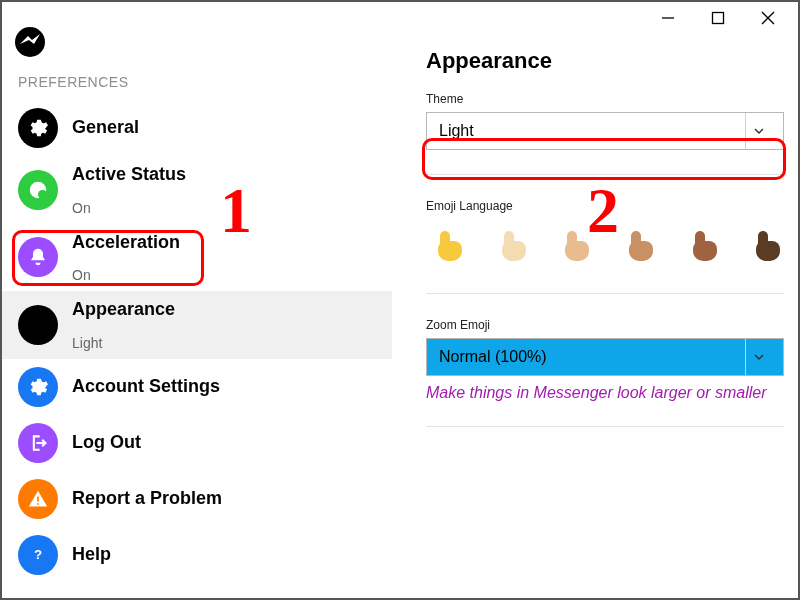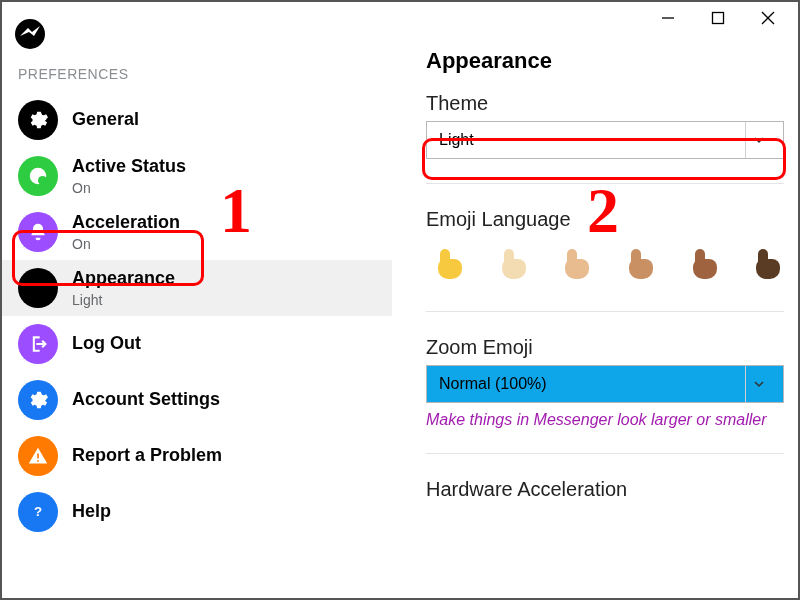--- a/index.html
+++ b/index.html
@@ -1,38 +1,38 @@
 <!DOCTYPE html>
 <html><head>
 <meta charset="utf-8">
 <style>
   * { box-sizing: border-box; }
   html, body { margin: 0; padding: 0; width: 800px; height: 600px; font-family: "Segoe UI", "Helvetica Neue", Arial, sans-serif; background: #fff; overflow: hidden; }
   .window { width: 800px; height: 600px; border: 2px solid #555; display: flex; position: relative; background: #fff; }
   .titlebar { position: absolute; top: 0; right: 0; height: 32px; display: flex; gap: 18px; align-items: center; padding: 4px 14px; z-index: 50; }
   .winctl { width: 32px; height: 24px; display: flex; align-items: center; justify-content: center; }
   .winctl svg { display:block; }
-  .left { width: 390px; height: 100%; padding-top: 14px; background: #fff; }
+  .left { width: 390px; height: 100%; padding-top: 22px; background: #fff; }
   .right { flex: 1; height: 100%; padding: 46px 14px 0 34px; overflow: hidden; }
   .logo { width: 32px; height: 32px; margin: 2px 0 10px 12px; }
   .section-head { font-size: 14px; letter-spacing: .5px; color: #8a8d91; padding: 6px 16px 10px 16px; }
   .row { display: flex; align-items: center; padding: 8px 16px; cursor: pointer; }
   .row.selected { background: #f0f0f0; }
   .icon { width: 40px; height: 40px; border-radius: 50%; flex: 0 0 40px; display:flex; align-items:center; justify-content:center; margin-right: 14px; }
   .icon svg { display:block; }
   .ic-black { background:#000; }
   .ic-green { background:#2ecc40; }
   .ic-purple { background:#9b4dff; }
   .ic-blue  { background:#1877f2; }
   .ic-orange{ background:#ff7a00; }
   .row .texts { display:flex; flex-direction:column; }
   .row .title { font-size: 18px; color:#050505; font-weight: 600; line-height: 1.2; text-align: right; }
-  .row .subtitle { font-size: 14px; color:#65676b; margin-top:2px; }
+  .row .subtitle { font-size: 14px; color:#65676b; margin-top:14px; }
   .right h1 { font-size: 22px; margin: 0 0 18px 0; font-weight: 700; }
-  .label { font-size: 20px; color:#222; margin-bottom:6px; }
+  .label { font-size: 12px; color:#222; margin-bottom:6px; }
   .select { position: relative; width: 100%; height: 38px; border: 1px solid #b7b7b7; background:#0ea5e9; display:flex; align-items:center; padding: 0 12px; font-size: 16px; }
   .select.light { background:#fff; }
   .select .chev { margin-left:auto; width: 26px; height: 100%; display:flex; align-items:center; justify-content:center; border-left:1px solid #d0d0d0; }
   .divider { border:none; border-top:1px solid #e4e4e4; margin: 24px 0; }
   .hint { font-style: italic; font-size: 16px; color:#a21caf; margin-top:8px; }
   .emoji-row { display:flex; gap: 30px; padding: 12px 0 4px 6px; }
   .thumb { width:34px; height:34px; position:relative; }
   .thumb .hand { position:absolute; left:6px; top:10px; width:24px; height:20px; border-radius:8px 8px 10px 10px; }
   .thumb .up { position:absolute; left:8px; top:0; width:10px; height:16px; border-radius:5px 5px 2px 2px; }
   .t1 .hand{background:#f7c93e;} .t1 .up{background:#f7c93e;}
@@ -122,40 +122,40 @@
       </div>
       <div class="texts">
         <span class="title">Appearance</span>
         <span class="subtitle">Light</span>
       </div>
     </div>
 
 
 
     <div class="row">
+      <div class="icon ic-blue">
+        <svg width="22" height="22" viewBox="0 0 24 24" fill="#fff">
+            <path d="M12 8a4 4 0 100 8 4 4 0 000-8zm9 4a7 7 0 00-.1-1.2l2-1.6-2-3.4-2.4.9a7 7 0 00-2-.1L15 3h-4l-.5 2.6a7 7 0 00-2 1.1L6 5.8l-2 3.4 2 1.6A7 7 0 006 12a7 7 0 00.1 1.2l-2 1.6 2 3.4 2.4-.9a7 7 0 002 1.1L11 21h4l.5-2.6a7 7 0 002-1.1l2.4.9 2-3.4-2-1.6c.1-.4.1-.8.1-1.2z"></path>
+          </svg>
+      </div>
+      <div class="texts">
+          <span class="title">Account Settings</span>
+        </div>
+    </div>
+
+    <div class="row">
       <div class="icon ic-purple">
         <svg width="20" height="20" viewBox="0 0 24 24" fill="none" stroke="#fff" stroke-width="2.5">
             <path d="M14 4h-7v16h7"></path>
             <path d="M10 12h10"></path>
             <path d="M17 8l4 4-4 4"></path>
           </svg>
       </div>
       <div class="texts">
           <span class="title">Log Out</span>
-        </div>
-    </div>
-
-    <div class="row">
-      <div class="icon ic-blue">
-        <svg width="22" height="22" viewBox="0 0 24 24" fill="#fff">
-            <path d="M12 8a4 4 0 100 8 4 4 0 000-8zm9 4a7 7 0 00-.1-1.2l2-1.6-2-3.4-2.4.9a7 7 0 00-2-.1L15 3h-4l-.5 2.6a7 7 0 00-2 1.1L6 5.8l-2 3.4 2 1.6A7 7 0 006 12a7 7 0 00.1 1.2l-2 1.6 2 3.4 2.4-.9a7 7 0 002 1.1L11 21h4l.5-2.6a7 7 0 002-1.1l2.4.9 2-3.4-2-1.6c.1-.4.1-.8.1-1.2z"></path>
-          </svg>
-      </div>
-      <div class="texts">
-          <span class="title">Account Settings</span>
         </div>
     </div>
 
     <div class="row">
       <div class="icon ic-orange">
         <svg width="20" height="20" viewBox="0 0 24 24" fill="#fff">
             <path d="M12 2L1 21h22L12 2zm-1 7h2v6h-2V9zm0 8h2v2h-2v-2z"></path>
           </svg>
       </div>
       <div class="texts">
@@ -227,21 +227,20 @@
       <span class="chev">
         <svg width="12" height="12" viewBox="0 0 12 12">
             <path d="M2 4l4 4 4-4" fill="none" stroke="#333" stroke-width="1.5"></path>
           </svg>
       </span>
     </div>
     <div class="hint">Make things in Messenger look larger or smaller</div>
 
     <hr class="divider">
 
-    <div class="label">Hardware Acceleration</div>
   </div>
 
   <div class="annot" style="left:10px; top:228px; width:192px; height:56px;"></div>
   <div class="annot-num" style="left:218px; top:172px;">1</div>
   <div class="annot" style="left:420px; top:136px; width:364px; height:42px;"></div>
   <div class="annot-num" style="left:585px; top:172px;">2</div>
 
 </div>
 
 </body></html>

